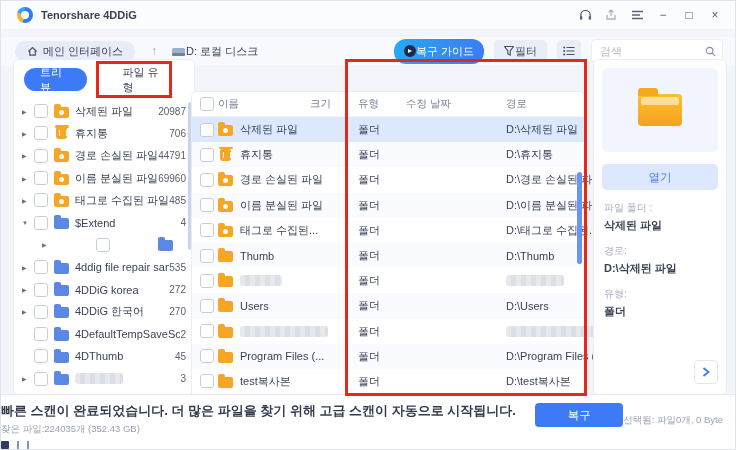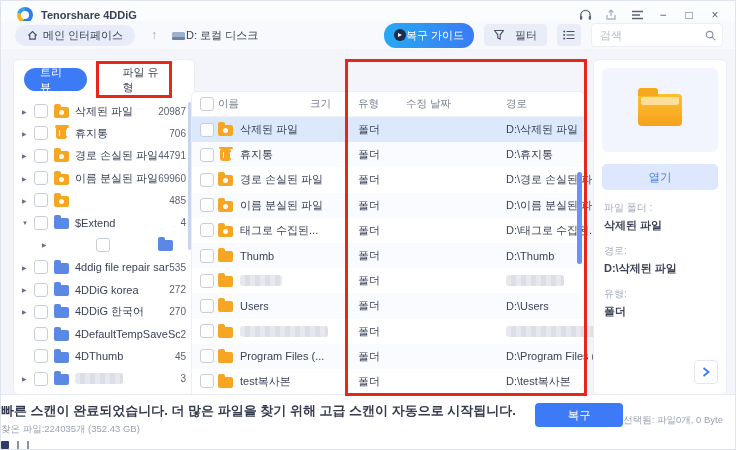--- a/index.html
+++ b/index.html
@@ -8,29 +8,29 @@
   
   #titlebar{position:absolute;left:0;top:0;width:100%;height:28px;background:#fbfcfe;display:flex;align-items:center;}
   .logo{width:16px;height:16px;border-radius:50%;margin:0 8px 0 16px;background:conic-gradient(#2f7df6 0 55%,#f6b31f 55% 80%,#35a4f0 80% 100%);position:relative;flex:none;}
   .logo::after{content:"";position:absolute;inset:4px;border-radius:50%;background:#fbfcfe;}
   #win-title{font-size:11px;color:#3a4154;font-weight:bold;}
   #win-icons{margin-left:auto;display:flex;align-items:center;gap:6px;padding-right:10px;}
   .wicon{width:20px;height:18px;display:flex;align-items:center;justify-content:center;color:#5b6377;font-size:12px;cursor:default;}
   .wicon svg{display:block;}
 
   
-  #toolbar{position:absolute;left:0;top:20px;width:100%;height:28px;background:#f7f9fd;display:flex;align-items:center;}
+  #toolbar{position:absolute;left:0;top:36px;width:100%;height:28px;background:#f7f9fd;display:flex;align-items:center;}
   .home-pill{display:flex;align-items:center;gap:5px;background:#e8ecfa;border-radius:13px;height:21px;padding:0 12px;margin-left:14px;font-size:11px;color:#3c4355;}
   .crumb-arrow{margin-left:16px;color:#9aa2b5;font-size:12px;}
   .drive{display:flex;align-items:center;margin-left:14px;font-size:11px;color:#3c4355;}
   #toolbar-right{margin-left:auto;display:flex;align-items:center;gap:10px;padding-right:12px;}
   .guide-btn{display:flex;align-items:center;background:linear-gradient(90deg,#27a9f2,#3b7bf4);color:#fff;font-size:11px;border-radius:12px;height:25px;padding:0 10px;}
   .guide-ic{width:12px;height:12px;border-radius:50%;background:#1d2b4e;position:relative;flex:none;}
   .guide-ic::after{content:"";position:absolute;left:4.5px;top:3.5px;border-left:4px solid #fff;border-top:2.5px solid transparent;border-bottom:2.5px solid transparent;}
-  .filter-btn{display:flex;align-items:center;gap:11px;background:#e9edf8;color:#4a5165;font-size:11px;border-radius:4px;height:22px;padding:0 10px;}
+  .filter-btn{display:flex;align-items:center;gap:1px;background:#e9edf8;color:#4a5165;font-size:11px;border-radius:4px;height:22px;padding:0 10px;}
   .view-btn{width:24px;height:22px;background:#e9edf8;border-radius:4px;display:flex;align-items:center;justify-content:center;}
   .search-box{display:flex;align-items:center;background:#fff;border:1px solid #eceef5;border-radius:4px;height:22px;width:118px;padding:0 6px;}
   .search-box input{border:0;outline:0;flex:1;font-size:11px;color:#444;width:80px;background:transparent;font-family:inherit;}
   .search-box input::placeholder{color:#b4bac8;}
 
   
   .panel{position:absolute;background:#fff;border:1px solid #eceef5;border-radius:6px;}
   #sidebar{left:12px;top:58px;width:180px;height:334px;}
   #filelist{left:190px;top:58px;width:392px;height:334px;margin-top:32px;}
   #rightpanel{left:592px;top:58px;width:132px;height:334px;}
@@ -204,20 +204,21 @@
           <span class="arr">▶</span>
           <span class="cb"></span>
           <span class="ficon sp"></span>
           <span class="tlabel">이름 분실된 파일</span>
           <span class="count">69960</span>
         </div>
         <div class="tree-row">
           <span class="arr">▶</span>
           <span class="cb"></span>
           <span class="ficon sp"></span>
+          <span class="tlabel">태그로 수집된 파일</span>
           <span class="count">485</span>
         </div>
         <div class="tree-row">
           <span class="arr">▼</span>
           <span class="cb"></span>
           <span class="ficon blue"></span>
           <span class="tlabel">$Extend</span>
           <span class="count">4</span>
         </div>
         <div class="tree-row" style="padding-left: 28px; gap: 42px;">

